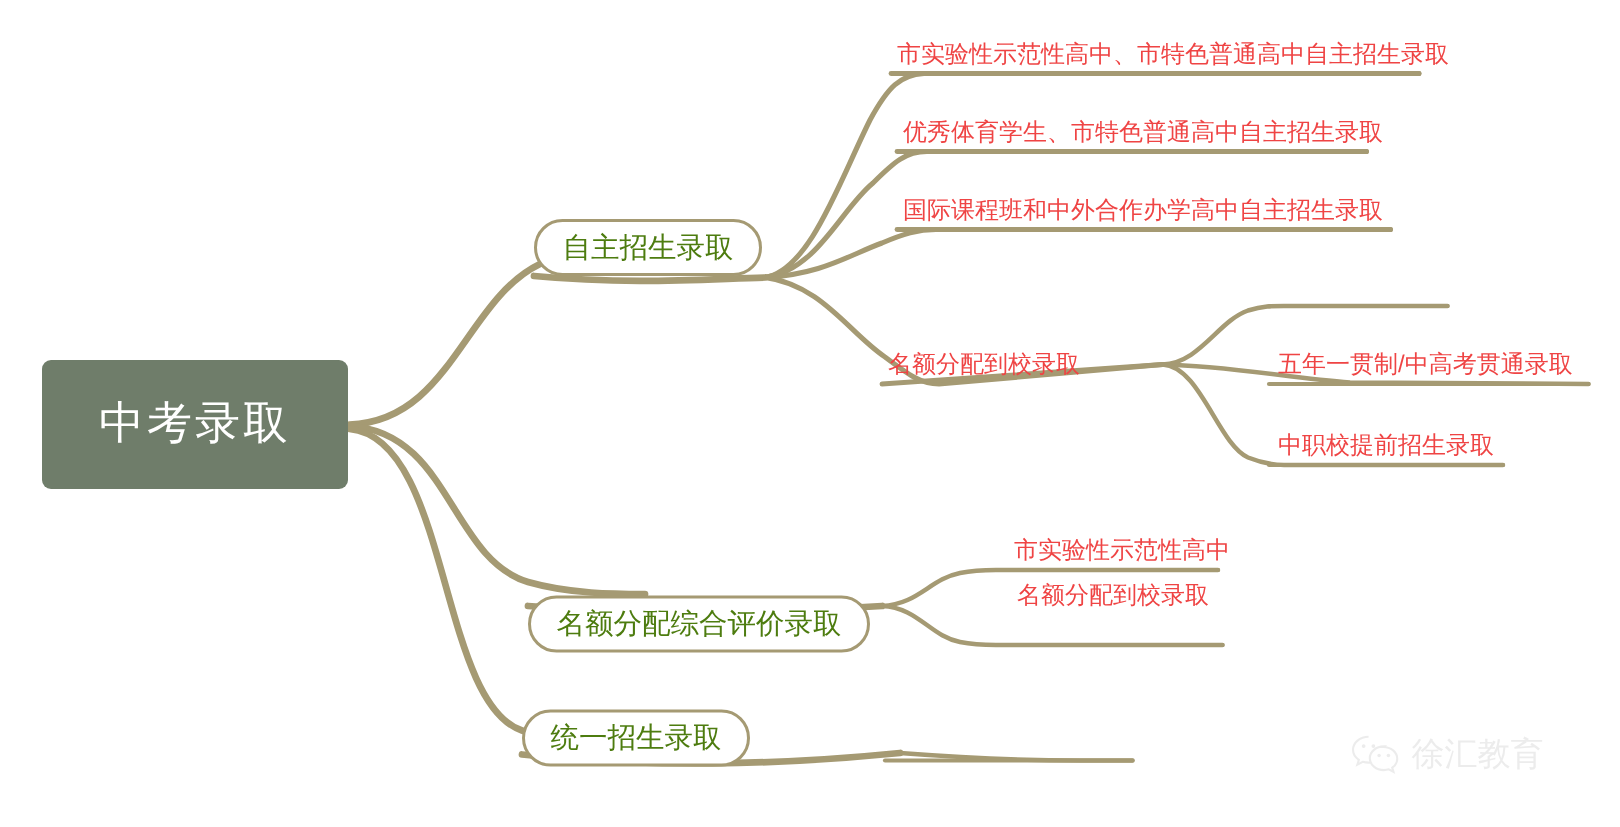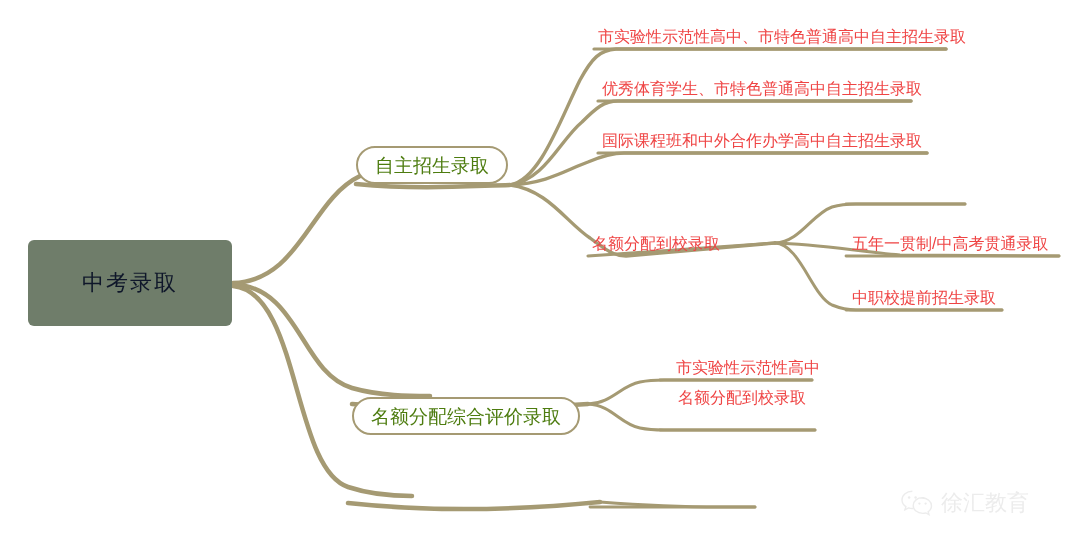--- a/index.html
+++ b/index.html
@@ -34,22 +34,22 @@
     width: 204px;
     height: 86px;
     background: #6f7d6a;
     border-radius: 6px;
     display: flex;
     align-items: center;
     justify-content: center;
     box-sizing: border-box;
   }
   .root-node .root-label {
-    color: #0f172a;
-    font-size: 22px;
+    color: #ffffff;
+    font-size: 30px;
     letter-spacing: 2px;
     line-height: 1;
     white-space: nowrap;
   }
 
   
   .pill-node {
     position: absolute;
     border: 2px solid #a59a73;
     border-radius: 999px;
@@ -172,20 +172,23 @@
   </div>
 
   <div class="pill-node" style="left:356px; top:146px; width:152px;">
     <span class="pill-label">自主招生录取</span>
   </div>
 
   <div class="pill-node" style="left:352px; top:375px; width:228px;margin-top:22px;">
     <span class="pill-label">名额分配综合评价录取</span>
   </div>
 
+  <div class="pill-node" style="left:348px; top:473px; width:152px;">
+    <span class="pill-label">统一招生录取</span>
+  </div>
 
   <div class="leaf-node" style="left:594px; top:19px;">
     <span class="leaf-label">市实验性示范性高中、市特色普通高中自主招生录取</span>
   </div>
 
   <div class="leaf-node" style="left:598px; top:71px;">
     <span class="leaf-label">优秀体育学生、市特色普通高中自主招生录取</span>
   </div>
 
   <div class="leaf-node" style="left:598px; top:123px;">

